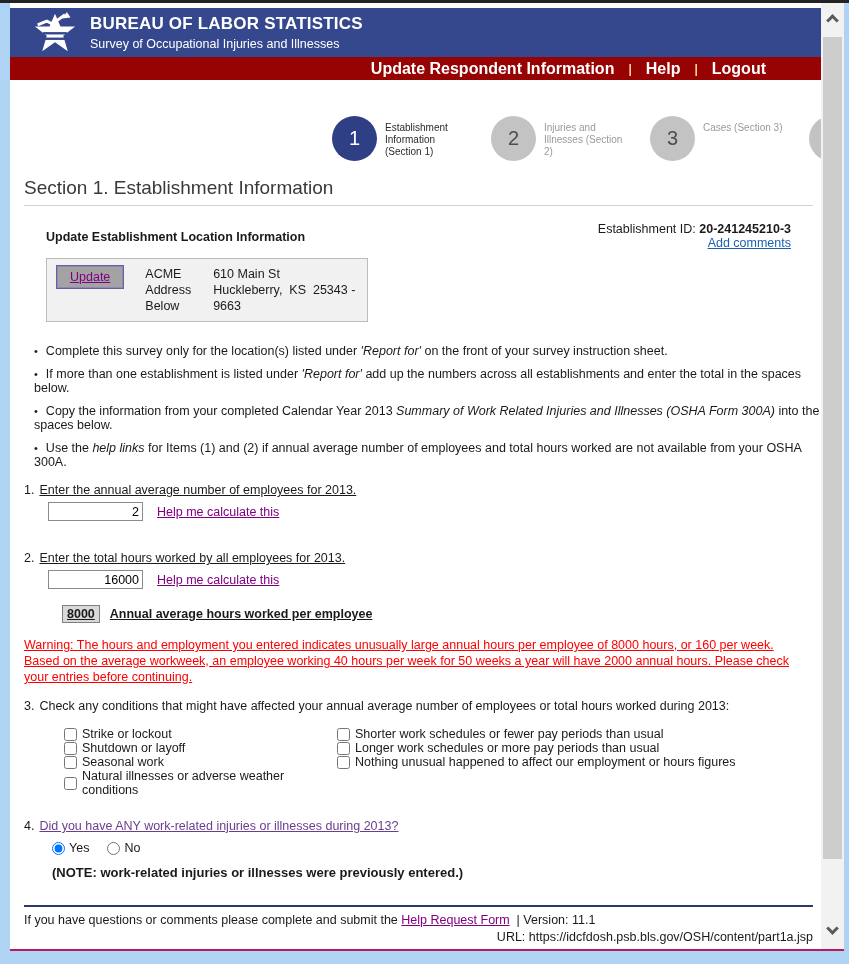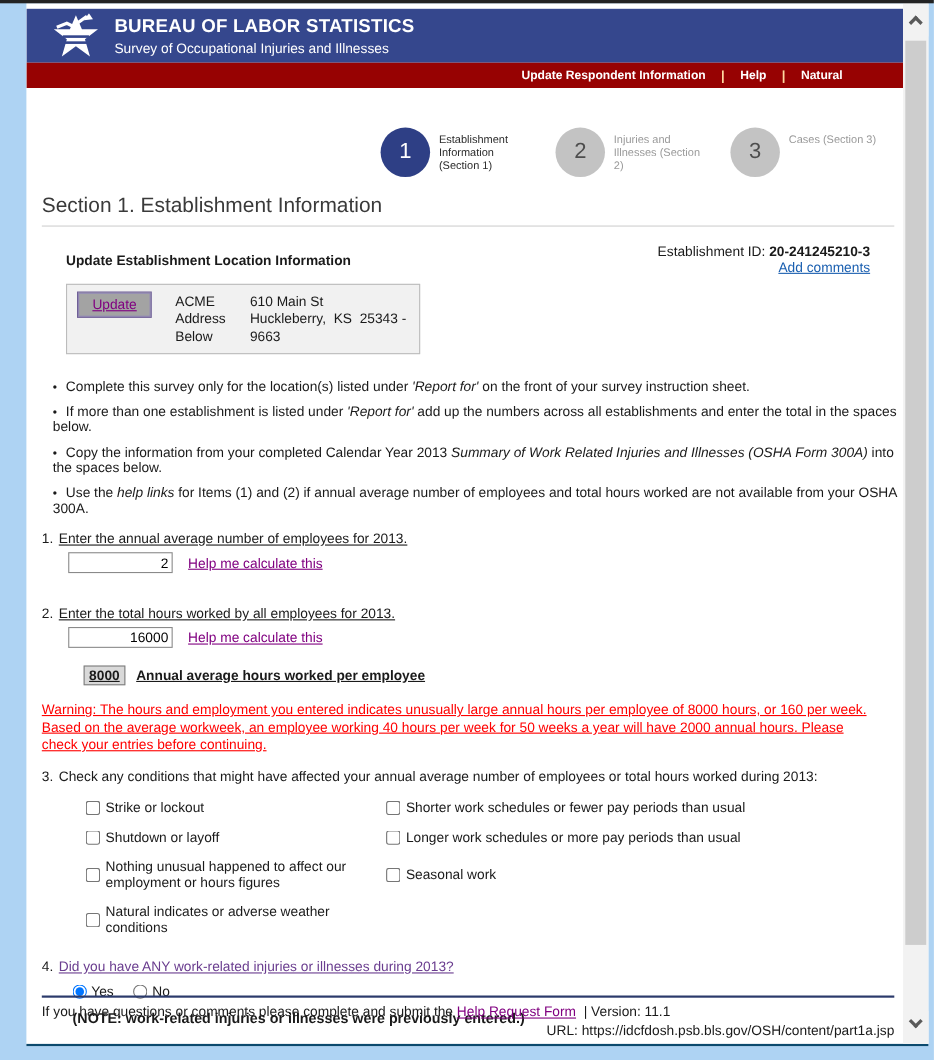--- a/index.html
+++ b/index.html
@@ -7,39 +7,39 @@
   body {
     font-family: "Liberation Sans", sans-serif;
     background: #aed3f3;
     position: relative;
     overflow: hidden;
     color: #1a1a1a;
   }
   .topline { position:absolute; top:0; left:0; right:0; height:3px; background:#232323; z-index:5; }
   .viewport {
     position:absolute; top:3px; left:10px; right:5px; bottom:13px;
-    background:#ffffff; border-bottom:2px solid #0c4a6e;margin-left:14px;
+    background:#ffffff; border-bottom:2px solid #be185d;
   }
   .page { position:absolute; top:0; left:0; right:23px; bottom:0; overflow:hidden; }
   
   .scrollbar { position:absolute; top:0; right:0; bottom:0; width:23px; background:#f2f2f2; }
   .sb-btn { position:absolute; left:0; width:23px; height:30px; background:#f2f2f2; }
   .sb-up { top:0; } .sb-down { bottom:0; }
   .chev { position:absolute; left:7px; width:9px; height:9px; border-top:3px solid #5a5a5a; border-right:3px solid #5a5a5a; }
   .chev-up { top:13px; transform:rotate(-45deg); }
   .chev-down { top:5px; transform:rotate(135deg); }
   .sb-thumb { position:absolute; left:2px; right:2px; top:34px; bottom:90px; background:#cdcdcd; }
 
   
   .topbar { margin-top:5px; height:49px; background:#35478d; display:flex; align-items:center; padding-left:22px; }
   .logo { width:46px; height:42px; margin-right:12px; flex:0 0 auto; }
   .app-title { color:#fff; font-size:17px; font-weight:bold; letter-spacing:0.2px; }
   .app-subtitle { color:#fff; font-size:12.5px; margin-top:3px; }
   .redbar { height:23px; background:#970202; display:flex; align-items:center; justify-content:flex-end; padding-right:55px; gap:14px; }
-  .redbar a { color:#ffffff; font-size:11px; font-weight:bold; text-decoration:none; cursor:pointer; }
+  .redbar a { color:#ffffff; font-size:16px; font-weight:bold; text-decoration:none; cursor:pointer; }
   .redbar .sep { color:#ffd9a0; font-weight:bold; font-size:12px; }
 
   
   .steps { display:flex; margin:36px 0 0 322px; gap:26px; }
   .step { display:flex; align-items:flex-start; gap:8px; }
   .circle { width:45px; height:45px; border-radius:50%; text-align:center; line-height:45px; font-size:20px; flex:0 0 auto; }
   .circle.active { background:#2e3f85; color:#fff; }
   .circle.idle { background:#c3c3c3; color:#4d4d4d; }
   .slabel { width:80px; font-size:10px; line-height:12px; color:#9a9a9a; padding-top:6px; }
   .slabel.active { color:#2b2b2b; }
@@ -64,21 +64,21 @@
   .qlabel-ul { text-decoration:underline; }
   .qrow { margin:5px 0 0 24px; display:flex; align-items:center; gap:14px; }
   .numinput { width:95px; height:19px; border:1px solid #8a8a8a; font-size:12.5px; text-align:right; padding-right:3px; font-family:"Liberation Sans",sans-serif; }
   .purple { color:#800080; text-decoration:underline; cursor:pointer; font-size:12.5px; }
   .avgrow { margin:16px 0 0 38px; display:flex; align-items:center; gap:10px;text-decoration:underline; }
   .avgbox { background:#d9d9d9; border:1px solid #7f7f7f; font-weight:bold; padding:1px 4px; font-size:12.5px; }
   .avglabel { font-weight:bold; font-size:12.5px; }
 
   .warning { color:#ff0000; font-size:12.5px; line-height:16px; margin:14px 20px 0 14px;text-decoration:underline; }
 
-  .cbgrid { margin:14px 0 0 40px; display:grid; grid-template-columns:273px auto; row-gap:13px; font-size:12.5px; }
+  .cbgrid { margin:14px 0 0 40px; display:grid; grid-template-columns:273px auto; font-size:12.5px; }
   .cbitem { display:flex; align-items:center; gap:5px; }
   .cbitem input { width:13px; height:13px; }
   .otherinput { width:185px; height:19px; border:1px solid #8a8a8a; font-size:12.5px; font-family:"Liberation Sans",sans-serif; margin-left:4px; }
 
   .q4label { color:#800080; } .q4label .qlabel-ul { color:#6a3d8f; text-decoration:underline; }
   .radios { margin:8px 0 0 28px; display:flex; gap:18px; font-size:12.5px; align-items:center; }
   .radios label { display:flex; align-items:center; gap:4px; }
   .note { margin:10px 0 0 28px; font-weight:bold; font-size:13px; }
 
   .footer { position:absolute; left:14px; right:8px; bottom:4px; font-size:12.5px; }
@@ -106,21 +106,21 @@
         <div class="app-title">BUREAU OF LABOR STATISTICS</div>
         <div class="app-subtitle">Survey of Occupational Injuries and Illnesses</div>
       </div>
     </header>
 
     <nav class="redbar">
       <a>Update Respondent Information</a>
       <span class="sep">|</span>
       <a>Help</a>
       <span class="sep">|</span>
-      <a>Natural</a>
+      <a>Logout</a>
     </nav>
 
     <div class="steps">
       <div class="step">
         <div class="circle active">1</div>
         <div class="slabel active">Establishment Information (Section 1)</div>
       </div>
       <div class="step">
         <div class="circle idle">2</div>
         <div class="slabel">Injuries and Illnesses (Section 2)</div>
@@ -209,29 +209,29 @@
         <label class="cbitem">
             <input type="checkbox" style="">
             <span>Shutdown or layoff</span>
           </label>
         <label class="cbitem">
             <input type="checkbox" style="">
             <span>Longer work schedules or more pay periods than usual</span>
           </label>
         <label class="cbitem">
             <input type="checkbox" style="">
+            <span>Seasonal work</span>
+          </label>
+        <label class="cbitem">
+            <input type="checkbox" style="">
             <span>Nothing unusual happened to affect our employment or hours figures</span>
           </label>
         <label class="cbitem">
             <input type="checkbox" style="">
-            <span>Seasonal work</span>
-          </label>
-        <label class="cbitem">
-            <input type="checkbox" style="">
-            <span>Natural indicates or adverse weather conditions</span>
+            <span>Natural illnesses or adverse weather conditions</span>
           </label>
       </div>
     </div>
 
     <div class="qblock" style="margin-top:22px;">
       <div class="q4label">
         <span class="qnum" style="color:#1a1a1a;">4.</span><span class="qlabel-ul">Did you have ANY work-related injuries or illnesses during 2013?</span>
       </div>
       <div class="radios">
         <label>

